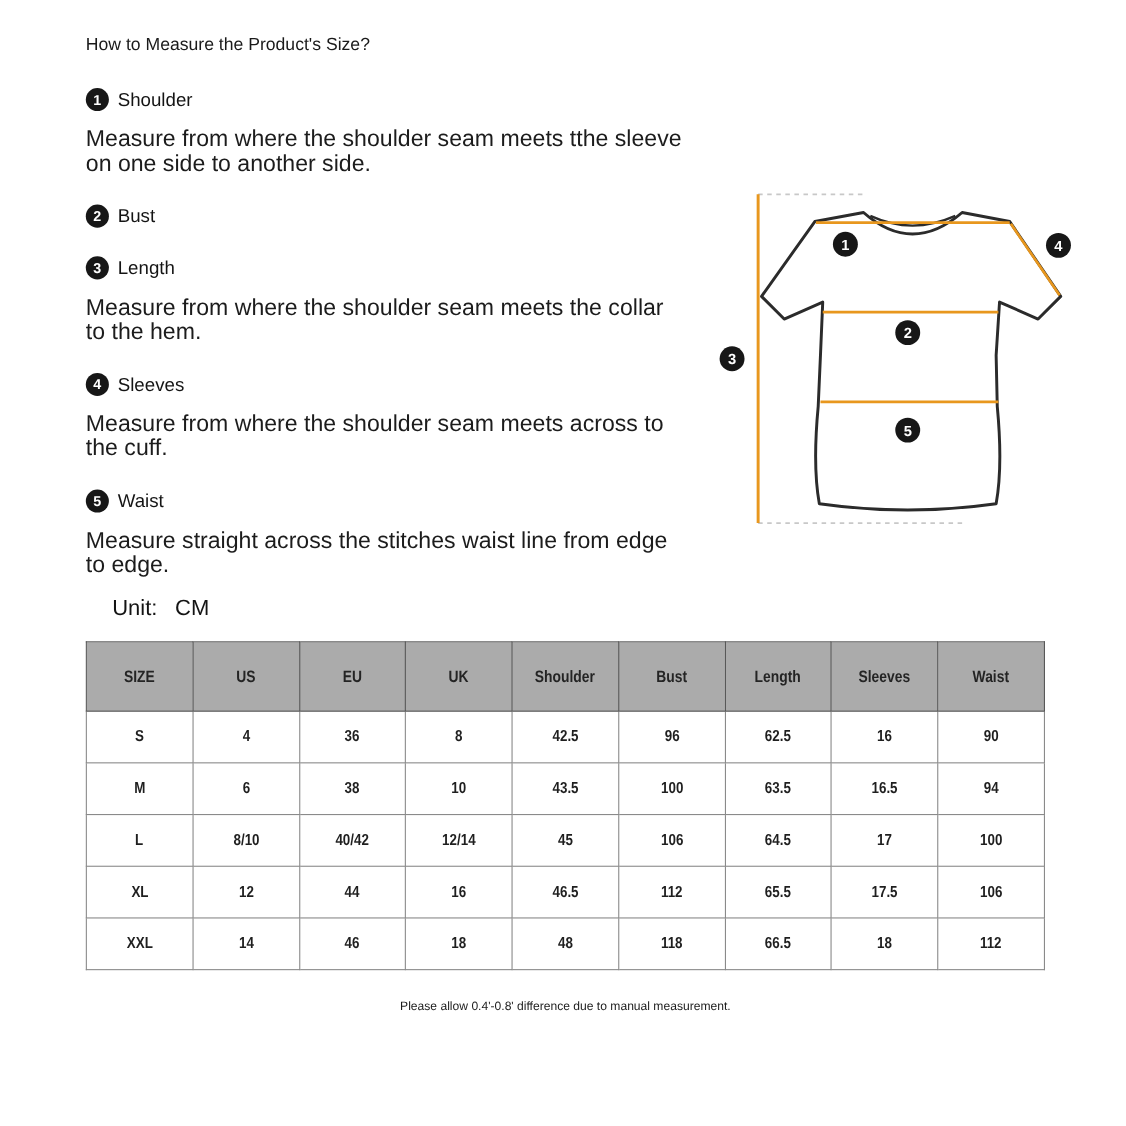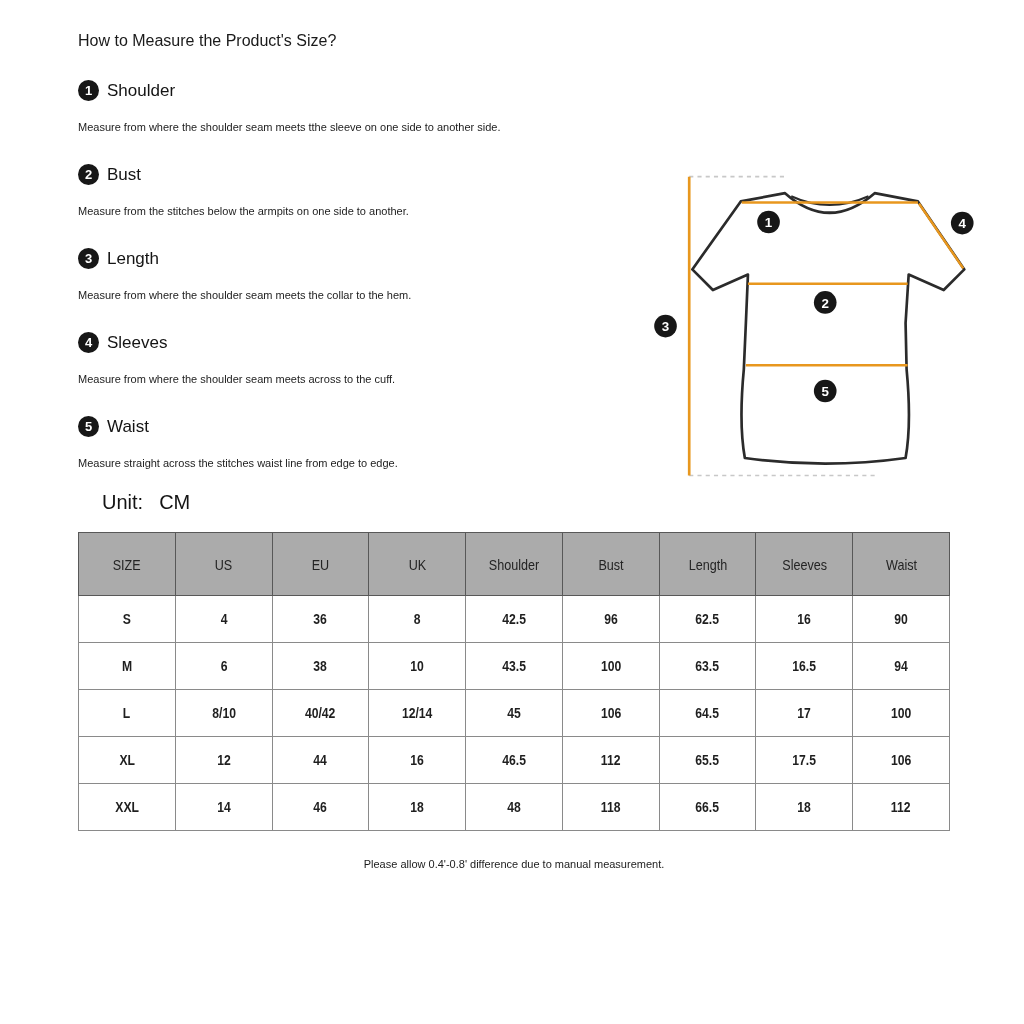--- a/index.html
+++ b/index.html
@@ -10,30 +10,30 @@
   .page-title { font-size:16px; font-weight:400; color:#1a1a1a; margin-bottom:30px; }
 
   .instr-head { display:flex; align-items:center; gap:8px; margin:26px 0 15px 0; }
   .instr-head:first-of-type { margin-top:0; }
   .badge {
     width:21px; height:21px; border-radius:50%; background:#171717; color:#ffffff;
     display:flex; align-items:center; justify-content:center;
     font-size:13px; font-weight:700; flex:0 0 auto;
   }
   .instr-label { font-size:17px; color:#141414; }
-  .instr-desc { font-size:11px; line-height:22px; max-width:545px; color:#1c1c1c; }
+  .instr-desc { font-size:21px; line-height:22px; max-width:545px; color:#1c1c1c; }
 
   .unit-line { margin-top:17px; font-size:20px; color:#141414;margin-left:24px; }
   .unit-value { margin-left:16px; }
 
   .diagram { position:absolute; left:648px; top:158px; width:340px; height:330px; }
 
   table.size-table { margin-top:18px; width:872px; border-collapse:collapse; table-layout:fixed; }
   table.size-table th {
-    background:#ababab; height:63px; font-size:15px; font-weight:400; color:#242424;
+    background:#ababab; height:63px; font-size:15px; font-weight:700; color:#242424;
     border:1px solid #585858; text-align:center;margin-left:8px;
   }
   table.size-table td {
     height:47px; font-size:14.5px; color:#1f1f1f; border:1px solid #8a8a8a;
     text-align:center; background:#ffffff;
   }
   .cnd { display:inline-block; transform:scaleX(.84); transform-origin:center; white-space:nowrap; }
   td .cnd { font-weight:700; }
 
   .footer-note { width:872px; margin-top:27px; text-align:center; font-size:11px; color:#1c1c1c; }
@@ -48,21 +48,20 @@
   <div class="instr-head">
     <span class="badge">1</span>
     <span class="instr-label">Shoulder</span>
   </div>
   <p class="instr-desc">Measure from where the shoulder seam meets tthe sleeve on one side to another side.</p>
 
   <div class="instr-head">
     <span class="badge">2</span>
     <span class="instr-label">Bust</span>
   </div>
-  <p class="instr-desc">Measure from the stitches below the armpits on one side to another.</p>
 
   <div class="instr-head">
     <span class="badge">3</span>
     <span class="instr-label">Length</span>
   </div>
   <p class="instr-desc">Measure from where the shoulder seam meets the collar to the hem.</p>
 
   <div class="instr-head">
     <span class="badge">4</span>
     <span class="instr-label">Sleeves</span>

